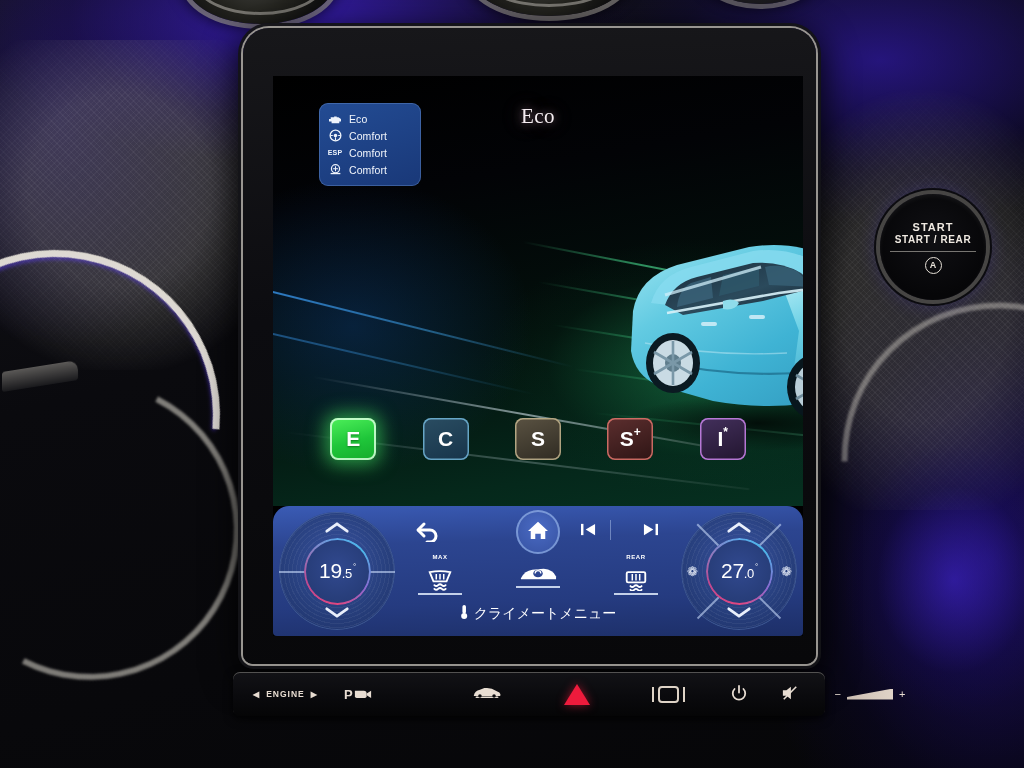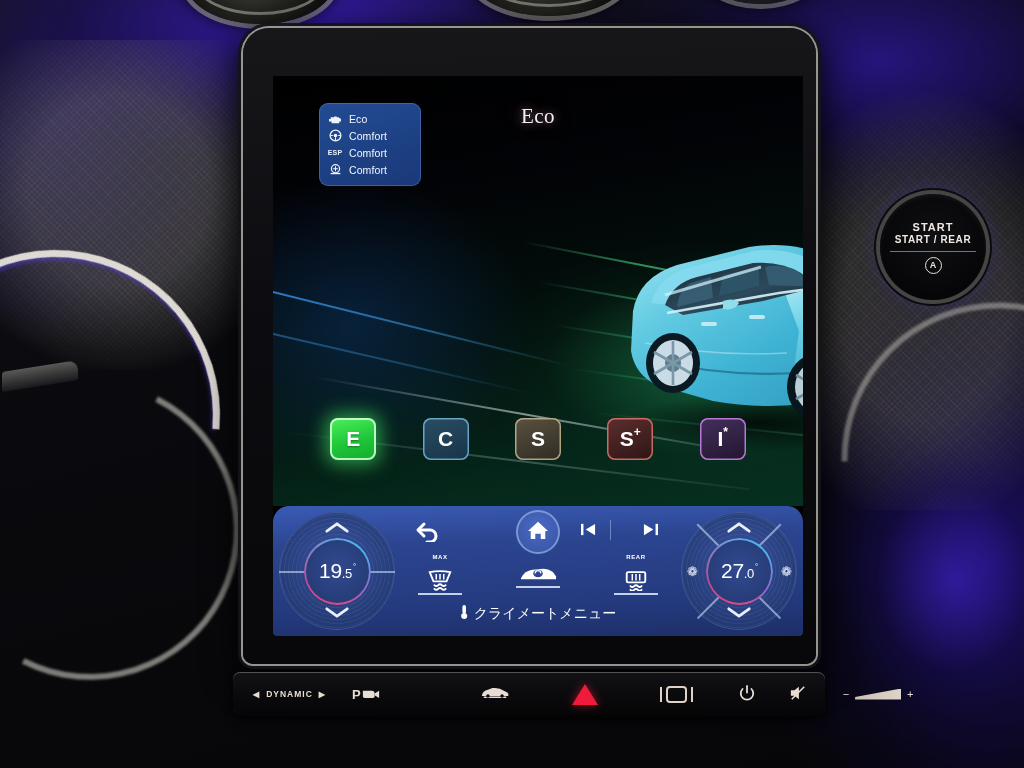--- a/index.html
+++ b/index.html
@@ -663,21 +663,21 @@
           </div>
         </div>
       </div>
 
     </div>
   </div>
 
   <div id="button-bar">
     <div class="pbtn" id="pb-dynamic">
       <span class="tri-l">◀</span>
-      <span>DYNAMIC</span>
+      <span>ENGINE</span>
       <span class="tri-r">▶</span>
     </div>
     <div class="pbtn" id="pb-park">
       <span>P</span>
       <span>
         <svg viewBox="0 0 20 13" width="18" height="12">
             <path d="M1 4 h10 a3 3 0 0 1 3 3 v3 a2 2 0 0 1-2 2 H3 a2 2 0 0 1-2-2 Z" fill="#e8ddd2"></path>
             <path d="M14 7 L19 4 L19 12 L14 9 Z" fill="#e8ddd2"></path>
           </svg>
       </span>

